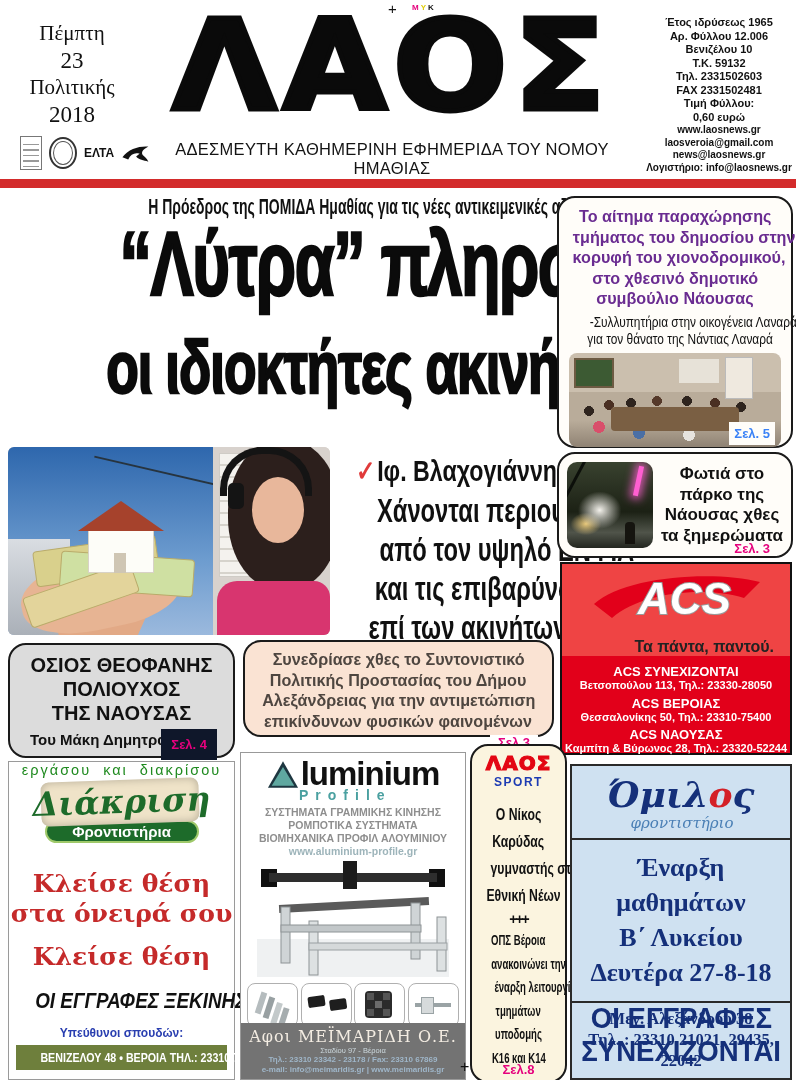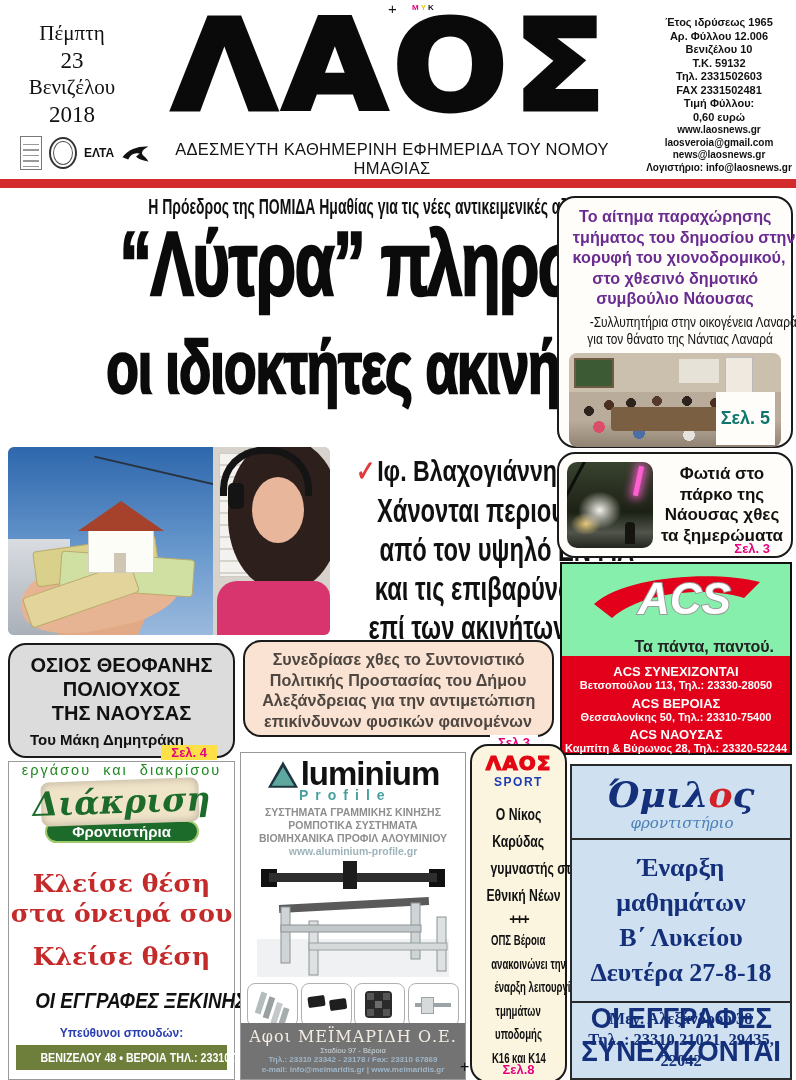--- a/index.html
+++ b/index.html
@@ -88,47 +88,47 @@
        radial-gradient(circle 5px at 172px 54px,#2e241e 97%,transparent),
        radial-gradient(circle 6px at 30px 74px,#d94f6b 97%,transparent),
        radial-gradient(circle 6px at 70px 80px,#4a6fa5 97%,transparent),
        radial-gradient(circle 6px at 120px 82px,#e6e3de 97%,transparent),
        radial-gradient(circle 6px at 168px 76px,#6f8ba8 97%,transparent),
        linear-gradient(180deg,#cbbfae 0 42%,#b9ac9a 42% 72%,#8f8273);}
   .cp-art{left:5px;top:5px;width:36px;height:26px;background:#3c5a33;border:2px solid #6d5b43;}
   .cp-door{right:28px;top:4px;width:26px;height:40px;background:#efe9df;border:1px solid #bbb;}
   .cp-win{right:62px;top:6px;width:40px;height:24px;background:#e7e2d8;}
   .cp-table{left:42px;bottom:16px;width:128px;height:24px;background:#7a5f43;border-radius:4px;}
-  .nb-page{position:absolute;right:16px;bottom:1px;color:#0f766e;font-weight:bold;font-size:18px;background:#fffdf9;padding:16px 5px;}
+  .nb-page{position:absolute;right:16px;bottom:1px;color:#3b82f6;font-weight:bold;font-size:13px;background:#fffdf9;padding:4px 5px;}
 
   .box-fire{left:557px;top:452px;width:236px;height:106px;padding:8px;display:flex;gap:8px;}
   .fire{position:relative;width:86px;height:86px;border-radius:10px;overflow:hidden;flex:none;
      background-image:
        radial-gradient(ellipse 30px 26px at 38% 56%,#f4f2ec,rgba(244,242,236,0) 72%),
        radial-gradient(ellipse 22px 16px at 22% 72%,#e8c87a,rgba(232,200,122,0) 70%),
        linear-gradient(180deg,#39422f 0%,#1c2115 58%,#50544a 82%,#23261f 100%);}
   .fl-flare{right:12px;top:4px;width:5px;height:30px;background:#ff5fd1;box-shadow:0 0 8px 3px rgba(255,95,209,.8);transform:rotate(12deg);}
   .fl-branch{left:2px;top:-4px;width:3px;height:60px;background:#0c0f0a;transform:rotate(28deg);}
   .fl-person{right:18px;bottom:4px;width:10px;height:22px;background:#15140f;border-radius:4px 4px 0 0;}
   .fire-right{flex:1;text-align:center;font-weight:bold;font-size:17px;line-height:20.5px;padding-top:2px;}
   .fire-page{position:absolute;right:14px;bottom:0;color:#e5007d;font-weight:bold;font-size:13px;background:#fffdf9;padding:0 7px;}
 
-  .box-acs{left:560px;top:562px;width:232px;height:193px;border:2px solid #111;background:#86efac;box-sizing:border-box;}
+  .box-acs{left:560px;top:562px;width:232px;height:193px;border:2px solid #111;background:#ef4444;box-sizing:border-box;}
   .acs-top{position:relative;height:92px;}
   .acs-logo{display:block;margin:4px auto 0;}
   .acs-slogan{position:absolute;right:16px;bottom:4px;font-weight:bold;font-size:16px;color:#222;margin-left:24px;}
   .acs-red{position:absolute;left:0;right:0;top:92px;bottom:0;background:#e2001a;color:#fff;text-align:center;padding-top:5px;}
   .acs-name{font-size:13px;font-weight:bold;line-height:15px;margin-top:3px;}
   .acs-addr{font-size:11px;line-height:13.5px;font-weight:bold;}
 
   
   .box-theo{left:8px;top:643px;width:227px;height:115px;background:#dcdcdc;padding-top:8px;text-align:center;}
   .theo-title{font-weight:900;font-size:20px;line-height:24px;}
   .theo-by{font-weight:bold;font-size:15px;text-align:left;padding-left:20px;margin-top:6px;}
-  .theo-page{position:absolute;right:16px;bottom:-4px;color:#e5007d;font-weight:bold;font-size:13px;background:#fde047;padding:0 10px;}
+  .theo-page{position:absolute;right:16px;bottom:-4px;color:#e5007d;font-weight:bold;font-size:13px;background:#0f172a;padding:8px 10px;}
   .box-alex{left:243px;top:640px;width:311px;height:97px;background:#fae3d3;padding-top:8px;text-align:center;color:#4e4640;}
   .alex-title{font-weight:bold;font-size:17px;line-height:20.5px;}
   .alex-title .cx{--sx:.95;}
   .alex-page{position:absolute;right:14px;bottom:-15px;color:#e5007d;font-weight:bold;font-size:13px;background:#fff;padding:0 8px;}
 
   
   .ad-diakrisi{left:8px;top:761px;width:227px;height:319px;border:1px solid #9a9a9a;background:#fff;box-sizing:border-box;text-align:center;}
   .dk-top{margin-top:0;color:#1f8a1f;font-size:14.5px;letter-spacing:2px;word-spacing:6px;}
   .dk-logo{position:relative;height:76px;margin-top:2px;}
   .dk-scroll{position:absolute;left:32px;top:0;width:158px;height:44px;background:#efe3c8;border-radius:8px;
@@ -201,21 +201,21 @@
 <body>
 
 <div class="page">
 
   <div class="abs mark-top">+</div>
   <div class="abs mark-cmyk"><span class="mk-m">M</span><span class="mk-y">Y</span><span class="mk-k">K</span></div>
 
   <div class="abs date-block">
     <div class="d1">Πέμπτη</div>
     <div class="d2">23</div>
-    <div class="d3">Βενιζέλου</div>
+    <div class="d3">Πολιτικής</div>
     <div class="d4">2018</div>
   </div>
 
   <div class="abs logo-row">
     <div class="stamp"></div>
     <div class="seal"></div>
     <span class="elta-label">ΕΛΤΑ</span>
     <svg width="34" height="26" viewBox="0 0 40 28">
       <path d="M2 20 C10 8 26 4 38 5 C30 10 28 12 30 17 C22 12 14 14 10 23 Z" fill="#111"></path>
       <path d="M27 14 c5 5 9 7 11 12 c-7 -2 -13 -2 -17 -7 Z" fill="#111"></path>

